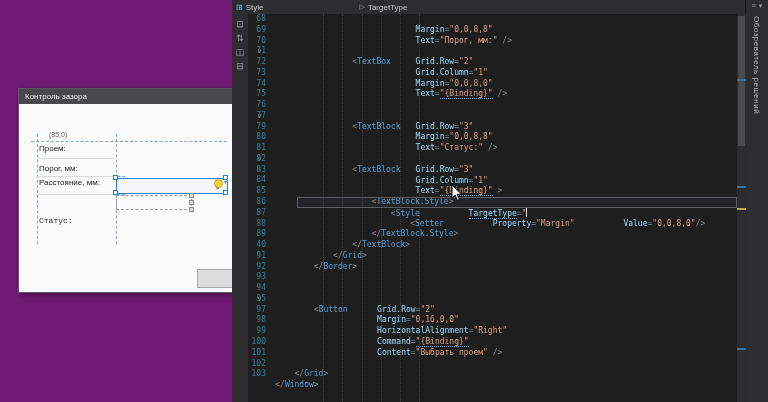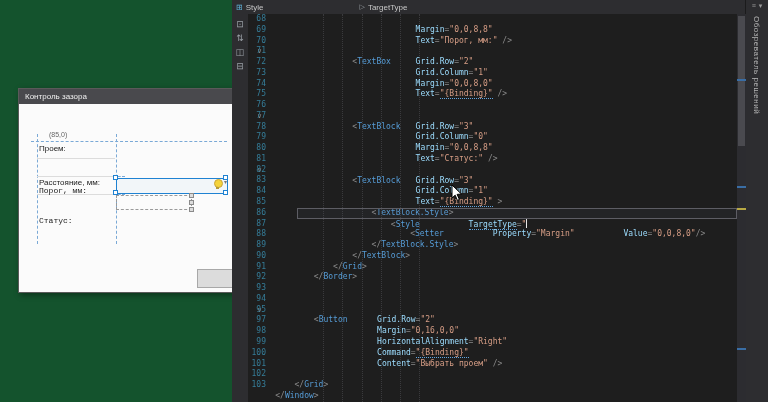--- a/index.html
+++ b/index.html
@@ -1,20 +1,20 @@
 <!DOCTYPE html>
 <html><head>
 <meta charset="utf-8">
 <style>
   html,body{margin:0;padding:0;background:#111;}
   #app{position:relative;width:768px;height:402px;background:#1e1e1e;overflow:hidden;
        font-family:"Liberation Sans",sans-serif;}
 
   
-  .designer{position:absolute;left:0;top:0;width:232px;height:402px;background:#14532d;}
+  .designer{position:absolute;left:0;top:0;width:232px;height:402px;background:#701a75;}
   .dwin{position:absolute;left:18px;top:88px;width:214px;height:203px;background:#fbfbfb;
         border:1px solid #5a5a5a;box-shadow:2px 2px 6px rgba(0,0,0,.4);}
   .dtitle{height:15px;background:#49494d;color:#eee;font-size:8px;line-height:15px;padding-left:6px;}
   .dbody{position:relative;height:188px;background:#fbfbfb;overflow:hidden;}
   .form-label{position:absolute;left:20px;font-size:8px;color:#1a1a1a;white-space:nowrap;}
   .gline-v{position:absolute;width:0;border-left:1px dashed #7aa9d6;}
   .gline-h{position:absolute;height:0;border-top:1px dashed #7aa9d6;}
   .sep{position:absolute;height:0;border-top:1px solid #dcdcdc;}
   .selrect{position:absolute;border:1px solid #1f82d2;background:rgba(31,130,210,.04);}
   .dashrect{position:absolute;border:1px dashed #9a9a9a;}
@@ -104,21 +104,21 @@
         <div class="handle gray" style="left:170px;top:96px;"></div>
         <div class="handle gray" style="left:170px;top:103px;"></div>
 
         <div class="bulb"></div>
         <div class="bulb-arrow">▾</div>
 
         <div class="dbutton"></div>
 
       <div class="form-label" style="top: 40px;">Проем:</div>
           <div class="form-label" style="top: 74px;">Расстояние, мм:</div>
-          <div class="form-label" style="top: 82px; font-family: Liberation Mono, monospace;">Порог, мм:</div>
+          <div class="form-label" style="top: 60px;">Порог, мм:</div>
           <div class="form-label" style="top: 112px; font-family: Liberation Mono, monospace;">Статус:</div>
         </div>
     </div>
   </div>
 
   <div class="topbar">
     <div class="tb-item first">
       <span class="tb-ico1">⊞</span>
       <span>Style</span>
     </div>
@@ -148,33 +148,32 @@
         <div class="cl"><div class="ln">68</div><div class="fold"></div><div class="chg"></div><div class="codeline"><span>                        </span><span class="tk-a">Margin</span><span class="tk-p">=</span><span class="tk-s">"0,0,8,8"</span></div></div>
         <div class="cl"><div class="ln">69</div><div class="fold"></div><div class="chg"></div><div class="codeline"><span>                        </span><span class="tk-a">Text</span><span class="tk-p">=</span><span class="tk-s">"Порог, мм:"</span><span class="tk-x"> </span><span class="tk-p">/&gt;</span></div></div>
         <div class="cl"><div class="ln">70</div><div class="fold">∨</div><div class="chg"></div><div class="codeline"><span>                    </span><span class="tk-p">&lt;</span><span class="tk-t">TextBox</span></div></div>
         <div class="cl"><div class="ln">71</div><div class="fold"></div><div class="chg"></div><div class="codeline"><span>                        </span><span class="tk-a">Grid.Row</span><span class="tk-p">=</span><span class="tk-s">"2"</span></div></div>
         <div class="cl"><div class="ln">72</div><div class="fold"></div><div class="chg"></div><div class="codeline"><span>                        </span><span class="tk-a">Grid.Column</span><span class="tk-p">=</span><span class="tk-s">"1"</span></div></div>
         <div class="cl"><div class="ln">73</div><div class="fold"></div><div class="chg"></div><div class="codeline"><span>                        </span><span class="tk-a">Margin</span><span class="tk-p">=</span><span class="tk-s">"0,0,8,0"</span></div></div>
         <div class="cl"><div class="ln">74</div><div class="fold"></div><div class="chg"></div><div class="codeline"><span>                        </span><span class="tk-a">Text</span><span class="tk-p">=</span><span class="tk-s ul">"{Binding}"</span><span class="tk-x"> </span><span class="tk-p">/&gt;</span></div></div>
         <div class="cl"><div class="ln">75</div><div class="fold"></div><div class="chg"></div><div class="codeline"><span></span></div></div>
         <div class="cl"><div class="ln">76</div><div class="fold">∨</div><div class="chg"></div><div class="codeline"><span>                    </span><span class="tk-p">&lt;</span><span class="tk-t">TextBlock</span></div></div>
         <div class="cl"><div class="ln">77</div><div class="fold"></div><div class="chg"></div><div class="codeline"><span>                        </span><span class="tk-a">Grid.Row</span><span class="tk-p">=</span><span class="tk-s">"3"</span></div></div>
-        <div class="cl"><div class="ln">78</div><div class="fold"></div><div class="chg"></div><div class="codeline"><span>                        </span><span class="tk-a">Grid.Column</span><span class="tk-p">=</span><span class="tk-s">"0"</span></div></div>
         <div class="cl"><div class="ln">79</div><div class="fold"></div><div class="chg"></div><div class="codeline"><span>                        </span><span class="tk-a">Margin</span><span class="tk-p">=</span><span class="tk-s">"0,0,8,8"</span></div></div>
         <div class="cl"><div class="ln">80</div><div class="fold"></div><div class="chg"></div><div class="codeline"><span>                        </span><span class="tk-a">Text</span><span class="tk-p">=</span><span class="tk-s">"Статус:"</span><span class="tk-x"> </span><span class="tk-p">/&gt;</span></div></div>
         <div class="cl"><div class="ln">81</div><div class="fold">∨</div><div class="chg"></div><div class="codeline"><span>                    </span><span class="tk-p">&lt;</span><span class="tk-t">TextBlock</span></div></div>
         <div class="cl"><div class="ln">82</div><div class="fold"></div><div class="chg"></div><div class="codeline"><span>                        </span><span class="tk-a">Grid.Row</span><span class="tk-p">=</span><span class="tk-s">"3"</span></div></div>
         <div class="cl"><div class="ln">83</div><div class="fold"></div><div class="chg"></div><div class="codeline"><span>                        </span><span class="tk-a">Grid.Column</span><span class="tk-p">=</span><span class="tk-s">"1"</span></div></div>
         <div class="cl"><div class="ln">84</div><div class="fold"></div><div class="chg"></div><div class="codeline"><span>                        </span><span class="tk-a">Text</span><span class="tk-p">=</span><span class="tk-s ul">"{Binding}"</span><span class="tk-x"> </span><span class="tk-p">&gt;</span></div></div>
         <div class="cl"><div class="ln">85</div><div class="fold"></div><div class="chg"></div><div class="codeline"><span>                        </span><span class="tk-p">&lt;</span><span class="tk-t">TextBlock.Style</span><span class="tk-p">&gt;</span></div></div>
         <div class="cl cur"><div class="ln">86</div><div class="fold"></div><div class="chg"></div><div class="codeline"><span>                            </span><span class="tk-p">&lt;</span><span class="tk-t">Style</span><span class="tk-x"> </span><span class="tk-a ul">TargetType</span><span class="tk-p">=</span><span class="tk-s">"</span><span class="caret"></span></div></div>
         <div class="cl"><div class="ln">87</div><div class="fold"></div><div class="chg"></div><div class="codeline"><span>                                </span><span class="tk-p">&lt;</span><span class="tk-t">Setter</span><span class="tk-x"> </span><span class="tk-a">Property</span><span class="tk-p">=</span><span class="tk-s">"Margin"</span><span class="tk-x"> </span><span class="tk-a">Value</span><span class="tk-p">=</span><span class="tk-s">"0,0,8,0"</span><span class="tk-p">/&gt;</span></div></div>
         <div class="cl"><div class="ln">88</div><div class="fold"></div><div class="chg"></div><div class="codeline"><span>                        </span><span class="tk-p">&lt;/</span><span class="tk-t">TextBlock.Style</span><span class="tk-p">&gt;</span></div></div>
         <div class="cl"><div class="ln">89</div><div class="fold"></div><div class="chg"></div><div class="codeline"><span>                    </span><span class="tk-p">&lt;/</span><span class="tk-t">TextBlock</span><span class="tk-p">&gt;</span></div></div>
-        <div class="cl"><div class="ln">90</div><div class="fold"></div><div class="chg"></div><div class="codeline"><span>                </span><span class="tk-p">&lt;/</span><span class="tk-t">Grid</span><span class="tk-p">&gt;</span></div></div>
+        <div class="cl"><div class="ln">40</div><div class="fold"></div><div class="chg"></div><div class="codeline"><span>                </span><span class="tk-p">&lt;/</span><span class="tk-t">Grid</span><span class="tk-p">&gt;</span></div></div>
         <div class="cl"><div class="ln">91</div><div class="fold"></div><div class="chg"></div><div class="codeline"><span>            </span><span class="tk-p">&lt;/</span><span class="tk-t">Border</span><span class="tk-p">&gt;</span></div></div>
         <div class="cl"><div class="ln">92</div><div class="fold"></div><div class="chg"></div><div class="codeline"><span></span></div></div>
         <div class="cl"><div class="ln">93</div><div class="fold"></div><div class="chg"></div><div class="codeline"><span></span></div></div>
         <div class="cl"><div class="ln">94</div><div class="fold">∨</div><div class="chg"></div><div class="codeline"><span>            </span><span class="tk-p">&lt;</span><span class="tk-t">Button</span></div></div>
         <div class="cl"><div class="ln">95</div><div class="fold"></div><div class="chg"></div><div class="codeline"><span>                </span><span class="tk-a">Grid.Row</span><span class="tk-p">=</span><span class="tk-s">"2"</span></div></div>
         <div class="cl"><div class="ln">97</div><div class="fold"></div><div class="chg"></div><div class="codeline"><span>                </span><span class="tk-a">Margin</span><span class="tk-p">=</span><span class="tk-s">"0,16,0,0"</span></div></div>
         <div class="cl"><div class="ln">98</div><div class="fold"></div><div class="chg"></div><div class="codeline"><span>                </span><span class="tk-a">HorizontalAlignment</span><span class="tk-p">=</span><span class="tk-s">"Right"</span></div></div>
         <div class="cl"><div class="ln">99</div><div class="fold"></div><div class="chg"></div><div class="codeline"><span>                </span><span class="tk-a">Command</span><span class="tk-p">=</span><span class="tk-s ul">"{Binding}"</span></div></div>
         <div class="cl"><div class="ln">100</div><div class="fold"></div><div class="chg"></div><div class="codeline"><span>                </span><span class="tk-a">Content</span><span class="tk-p">=</span><span class="tk-s">"Выбрать проем"</span><span class="tk-x"> </span><span class="tk-p">/&gt;</span></div></div>
         <div class="cl"><div class="ln">101</div><div class="fold"></div><div class="chg"></div><div class="codeline"><span></span></div></div>

